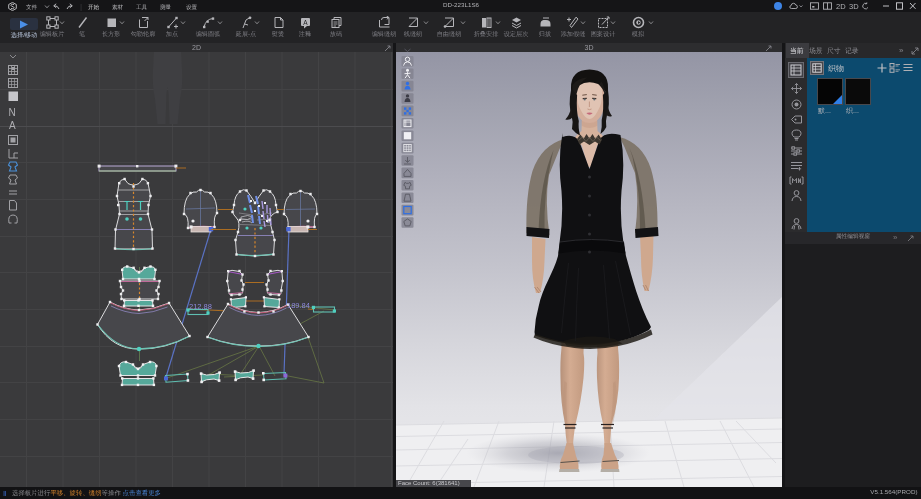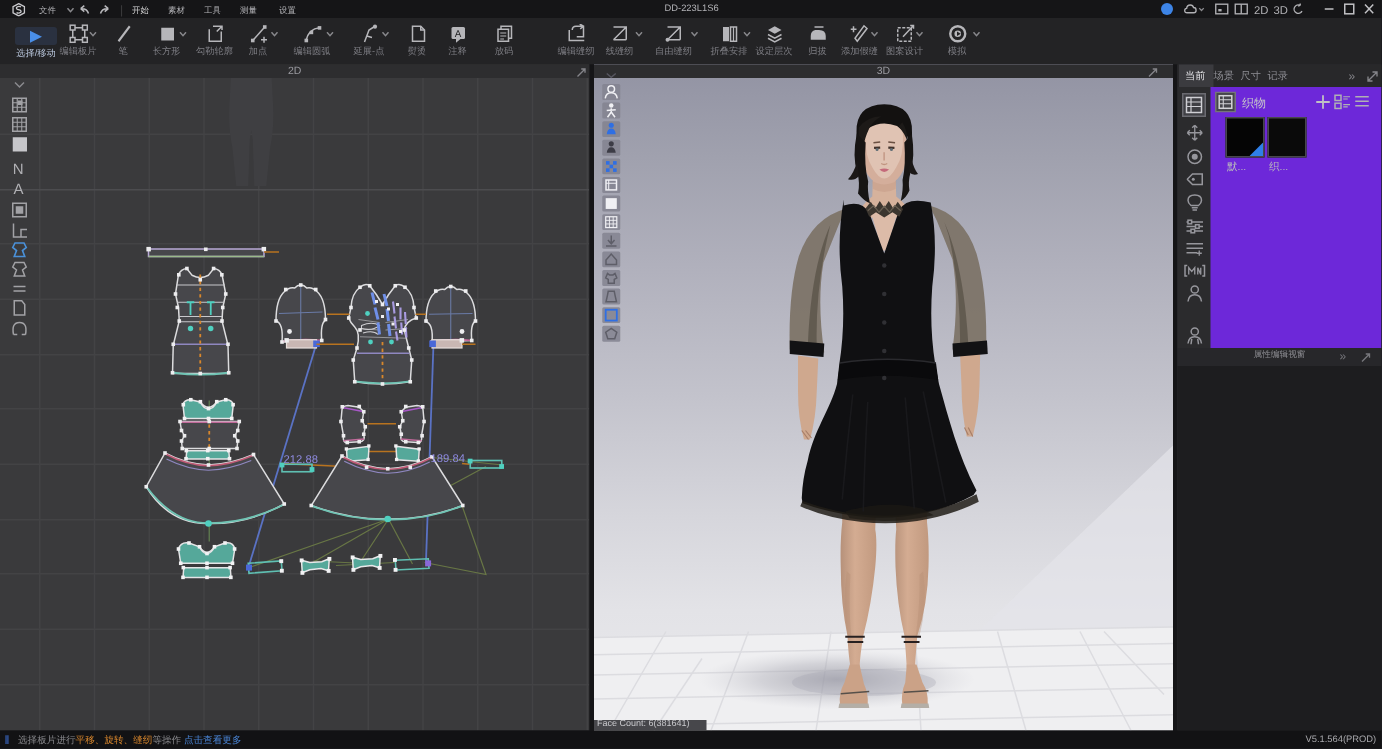--- a/index.html
+++ b/index.html
@@ -24,21 +24,21 @@
     color:#9a9aa0; font-size:7px; text-align:center; line-height:9px; }
   #pright { position:absolute; left:785px; top:43px; width:136px; height:444px; background:#313134; }
   .div1 { position:absolute; top:43px; width:3px; height:444px; background:#151517; }
   
   #statusbar { position:absolute; left:0; top:487px; width:921px; height:12px; background:#121214;
     font-size:8px; color:#8a8a8e; }
   
   #rtabs { position:absolute; left:0; top:0; width:136px; height:15px; background:#28282a; }
   .rtab { position:absolute; top:2.5px; font-size:8px; color:#8e8e94; transform:scale(0.85); transform-origin:left top; white-space:nowrap; }
   #rstrip { position:absolute; left:0; top:15px; width:22px; height:174px; background:#2b2b2d; }
-  #rmain { position:absolute; left:22px; top:15px; width:114px; height:174px; background:#6d28d9; }
+  #rmain { position:absolute; left:22px; top:15px; width:114px; height:174px; background:#0c4a6e; }
   #rprop { position:absolute; left:0; top:189px; width:136px; height:12px; background:#27272a;
     color:#8e8e93; font-size:8px; text-align:center; line-height:12px; }
   #rdark { position:absolute; left:0; top:201px; width:136px; height:243px; background:#1d1d1f; }
   .thumb { position:absolute; top:20px; width:26px; height:27px; background:#050505; border:1px solid #48484c; }
   .thlab { position:absolute; top:48px; font-size:7px; color:#b8b8bc; }
 </style>
 </head>
 <body>
 <div id="app">
   <div id="titlebar">

